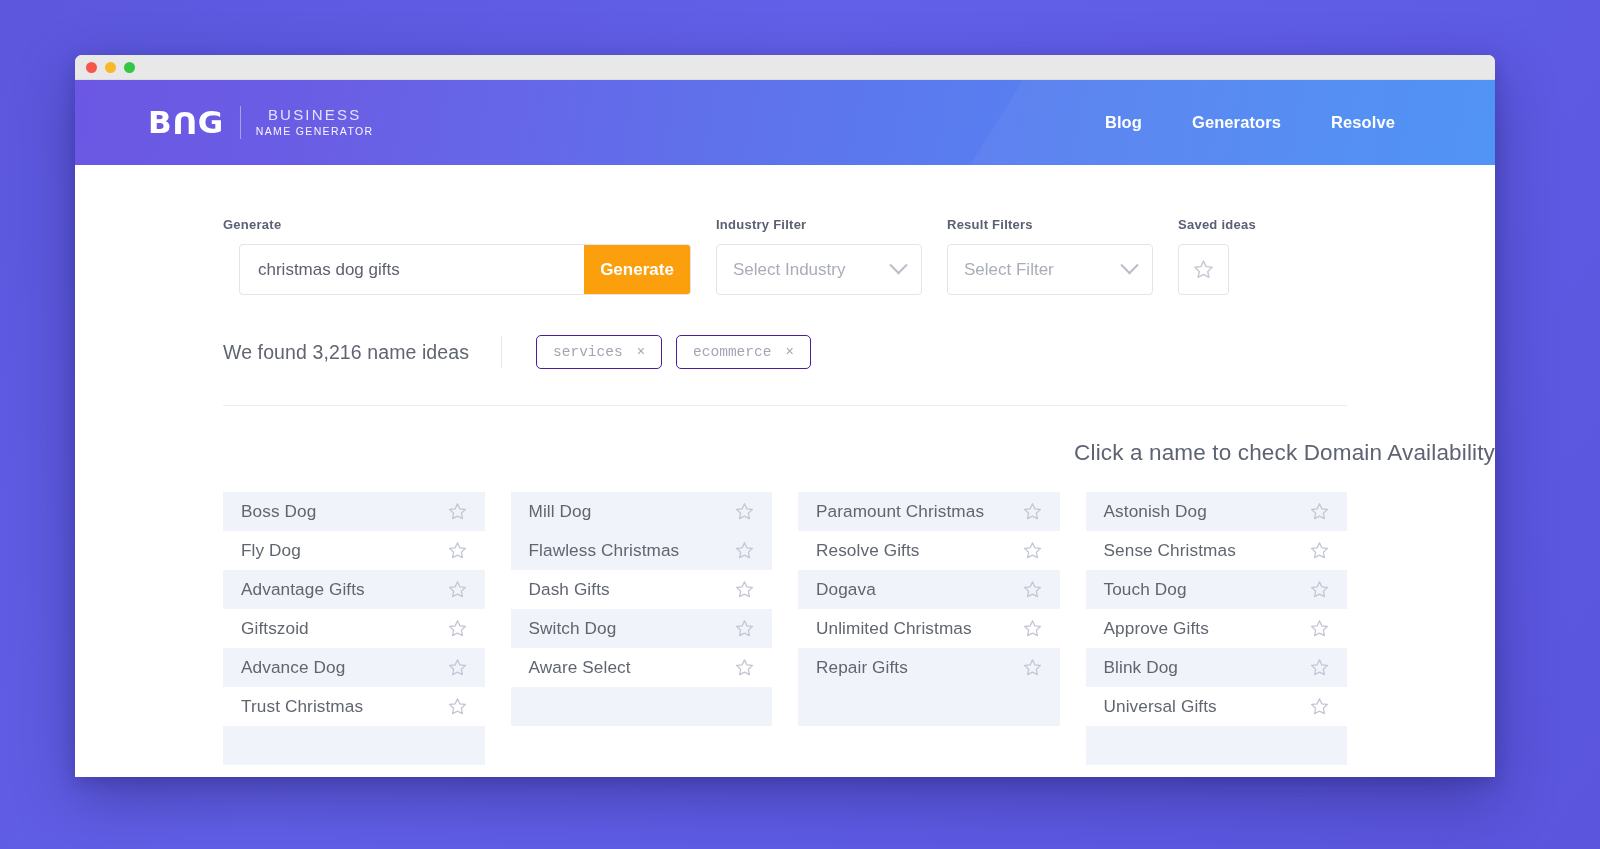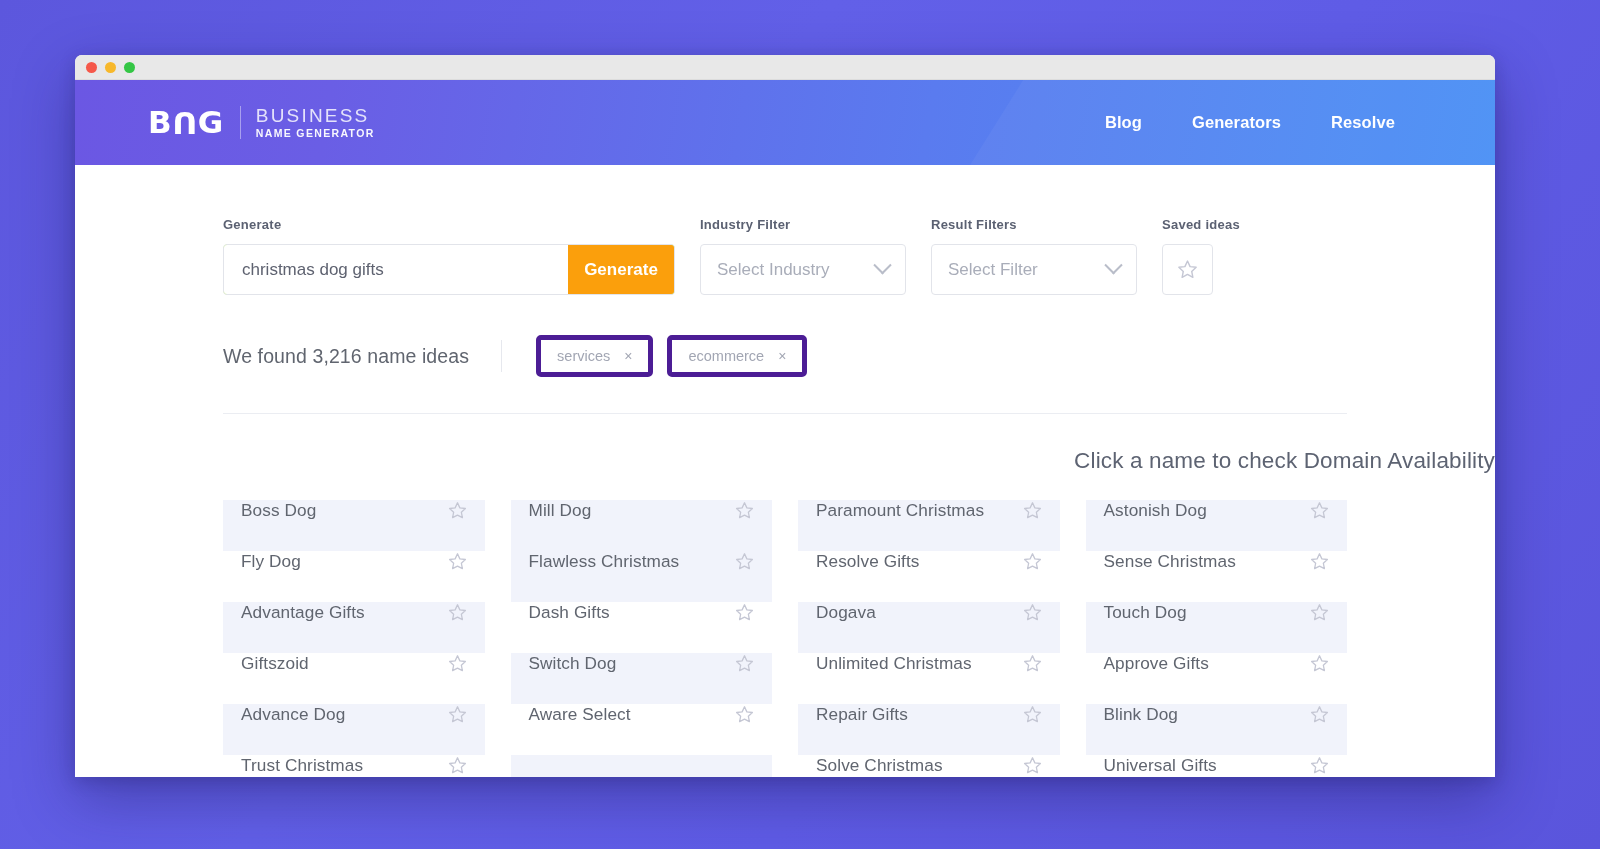--- a/index.html
+++ b/index.html
@@ -85,29 +85,30 @@
   }
   .logo-divider {
     width: 1px;
     height: 33px;
     background: rgba(255,255,255,0.42);
     margin: 0 15px 0 16px;
   }
   .logo-words { line-height: 1.12; }
   .logo-words .l1 {
     color: rgba(255,255,255,0.82);
-    font-size: 19px;
+    font-size: 15px;
     letter-spacing: 2.2px;
     font-weight: 400;
+    text-align: center;
   }
   .logo-words .l2 {
     color: rgba(255,255,255,0.95);
     font-size: 10.5px;
     letter-spacing: 1.35px;
-    font-weight: 700;
+    font-weight: 400;
     margin-top: 2px;
   }
 
   .nav {
     margin-left: auto;
     margin-right: 100px;
     display: flex;
     align-items: center;
     gap: 50px;
     position: relative;
@@ -141,20 +142,21 @@
   }
 
   .search-wrap {
     display: flex;
     width: 452px;
     height: 51px;
     border: 1px solid #e2e4ea;
     border-radius: 4px;
     overflow: hidden;
     background: #bef264;
+    margin-left: 16px;
   }
   .search-input {
     flex: 1;
     border: none;
     outline: none;
     padding: 0 18px;
     font-size: 17px;
     color: #5e6270;
     font-family: "Liberation Sans", sans-serif;
     background: #fff;
@@ -221,27 +223,28 @@
     width: 1px;
     height: 32px;
     background: #e6e8ee;
     margin-right: 34px;
   }
   .tags { display: flex; gap: 14px; }
   .tag {
     display: flex;
     align-items: center;
     gap: 14px;
-    border: 5px solid #4c1d95;
+    border: 1px solid #4c1d95;
     border-radius: 5px;
     padding: 8px 16px;
     font-size: 14.5px;
     color: #a2a6b3;
     cursor: pointer;
     background: #fff;
+    font-family: Liberation Mono, monospace;
   }
   .tag-x { font-size: 14px; color: #a2a6b3; }
 
   .divider {
     margin: 36px 148px 0 148px;
     height: 1px;
     background: #ebedf2;
   }
 
   .section-title {
@@ -255,23 +258,23 @@
   
   .grid {
     display: grid;
     grid-template-columns: repeat(4, 1fr);
     column-gap: 26px;
     padding: 0 148px;
     margin-top: 26px;
   }
   .col { display: flex; flex-direction: column; }
   .name-row {
-    height: 51px;
-    display: flex;
-    align-items: flex-start;
+    height: 39px;
+    display: flex;
+    align-items: center;
     justify-content: space-between;
     padding: 0 17px 0 18px;
     cursor: pointer;
   }
   .name-row.alt { background: #f1f3fb; }
   .name-text {
     font-size: 17.2px;
     color: #60656f;
     letter-spacing: 0.1px;
   }
@@ -467,26 +470,20 @@
             <svg class="star-svg" width="21" height="21" viewBox="0 0 24 24" fill="none" stroke="#c5c7d4" stroke-width="1.5" stroke-linejoin="round">
               <path d="M12 3.2 14.7 9.0 21 9.7 16.4 14.0 17.6 20.2 12 17.2 6.4 20.2 7.6 14.0 3 9.7 9.3 9.0 Z"></path>
             </svg>
           </div>
         <div class="name-row alt">
             <span class="name-text">Repair Gifts</span>
             <svg class="star-svg" width="21" height="21" viewBox="0 0 24 24" fill="none" stroke="#c5c7d4" stroke-width="1.5" stroke-linejoin="round">
               <path d="M12 3.2 14.7 9.0 21 9.7 16.4 14.0 17.6 20.2 12 17.2 6.4 20.2 7.6 14.0 3 9.7 9.3 9.0 Z"></path>
             </svg>
           </div>
-        <div class="name-row">
-            <span class="name-text">Solve Christmas</span>
-            <svg class="star-svg" width="21" height="21" viewBox="0 0 24 24" fill="none" stroke="#c5c7d4" stroke-width="1.5" stroke-linejoin="round">
-              <path d="M12 3.2 14.7 9.0 21 9.7 16.4 14.0 17.6 20.2 12 17.2 6.4 20.2 7.6 14.0 3 9.7 9.3 9.0 Z"></path>
-            </svg>
-          </div>
         <div class="name-row alt">
             <span class="name-text"></span>
           </div>
       </div>
 
       <div class="col">
         <div class="name-row alt">
             <span class="name-text">Astonish Dog</span>
             <svg class="star-svg" width="21" height="21" viewBox="0 0 24 24" fill="none" stroke="#c5c7d4" stroke-width="1.5" stroke-linejoin="round">
               <path d="M12 3.2 14.7 9.0 21 9.7 16.4 14.0 17.6 20.2 12 17.2 6.4 20.2 7.6 14.0 3 9.7 9.3 9.0 Z"></path>

